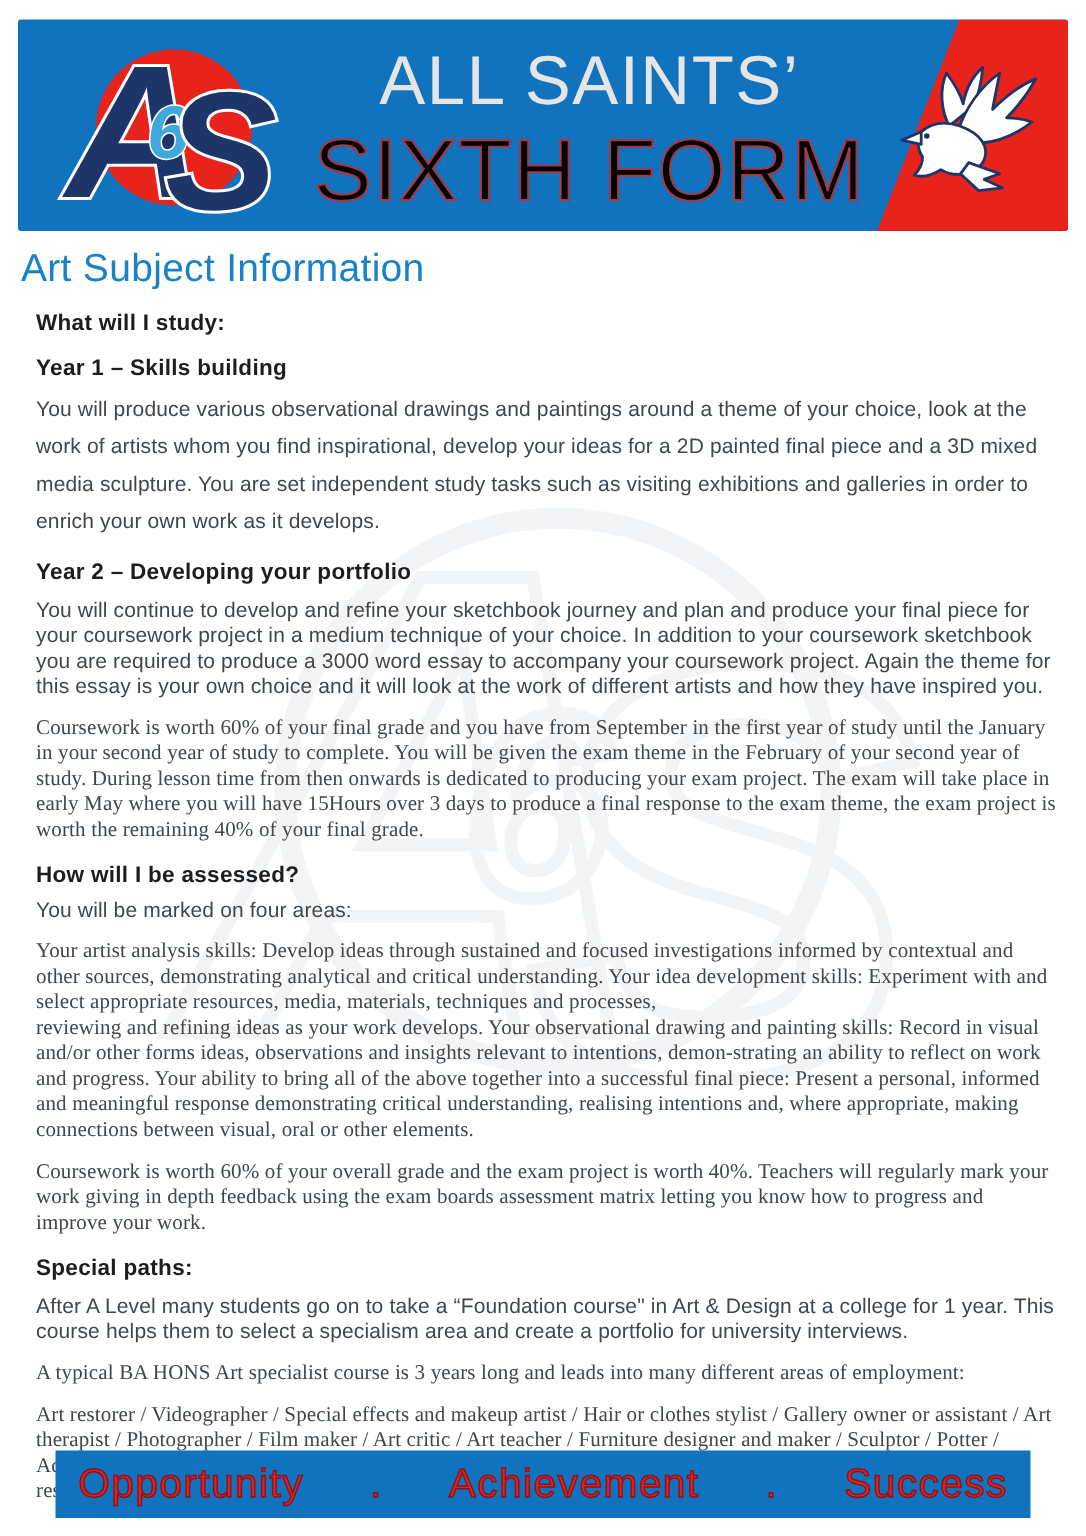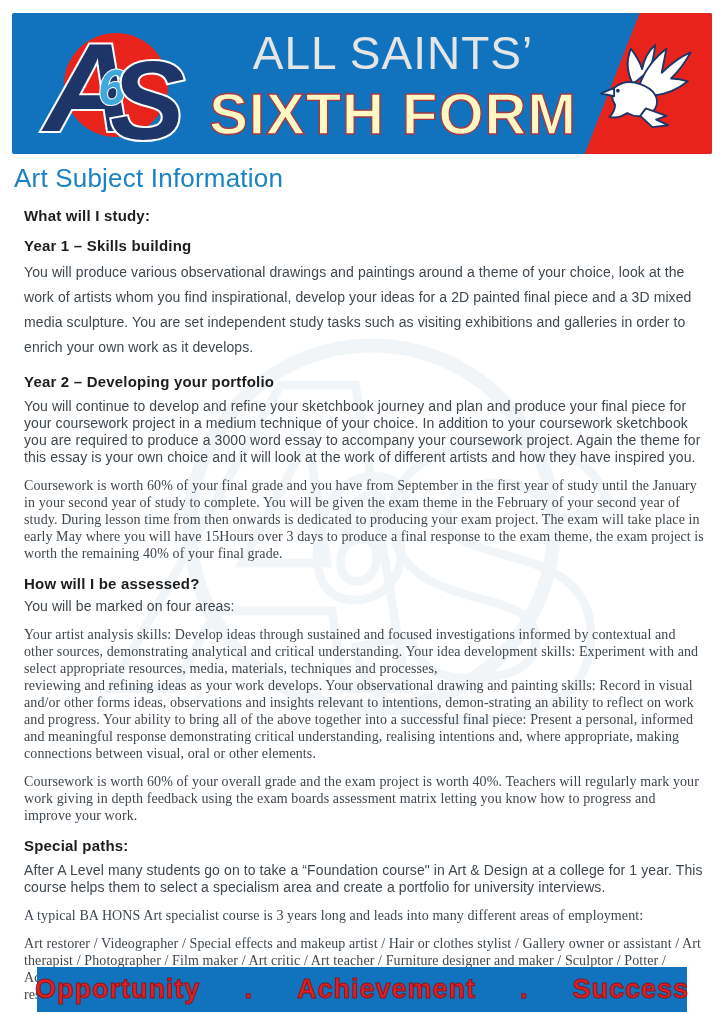--- a/index.html
+++ b/index.html
@@ -24,22 +24,22 @@
   .titles {
     position: absolute; left: 178px; top: 17px; width: 406px;
     text-align: center; color: #ffffff; line-height: 1;
   }
   .school-name {
     font-size: 46px; font-weight: 400; letter-spacing: 1px;
     color: #e5e5e5; white-space: nowrap;
   }
   .school-subtitle {
     margin-top: 9px;
-    font-size: 58px; font-weight: 700; letter-spacing: 1px;
-    color: #fef9c3; white-space: nowrap;
+    font-size: 58px; font-weight: 400; letter-spacing: 1px;
+    color: #000000; white-space: nowrap;
     -webkit-text-stroke: 1.4px #a63844;
   }
   .corner {
     position: absolute; right: 0; top: 0; width: 134px; height: 141px;
     background: #e8231c;
     clip-path: polygon(46% 0, 100% 0, 100% 100%, 5% 100%);
     border-radius: 0 2px 2px 0;
   }
   .dove { position: absolute; right: 12px; top: 12px; }
 
@@ -73,21 +73,21 @@
 
   
   .footer-bar {
     position: absolute; left: 37px; bottom: 12px;
     width: 650px; height: 45px;
     background: #1173bd;
     display: flex; align-items: center; justify-content: center;
     gap: 44px; z-index: 1;
   }
   .footer-word {
-    font-size: 27px; font-weight: 700; letter-spacing: 1px;
+    font-size: 27px; font-weight: 400; letter-spacing: 1px;
     color: #dd2127;
     -webkit-text-stroke: 1px #8c1418;
   }
 </style>
 </head>
 <body>
 
 <div class="page">
 
   <header class="banner">

